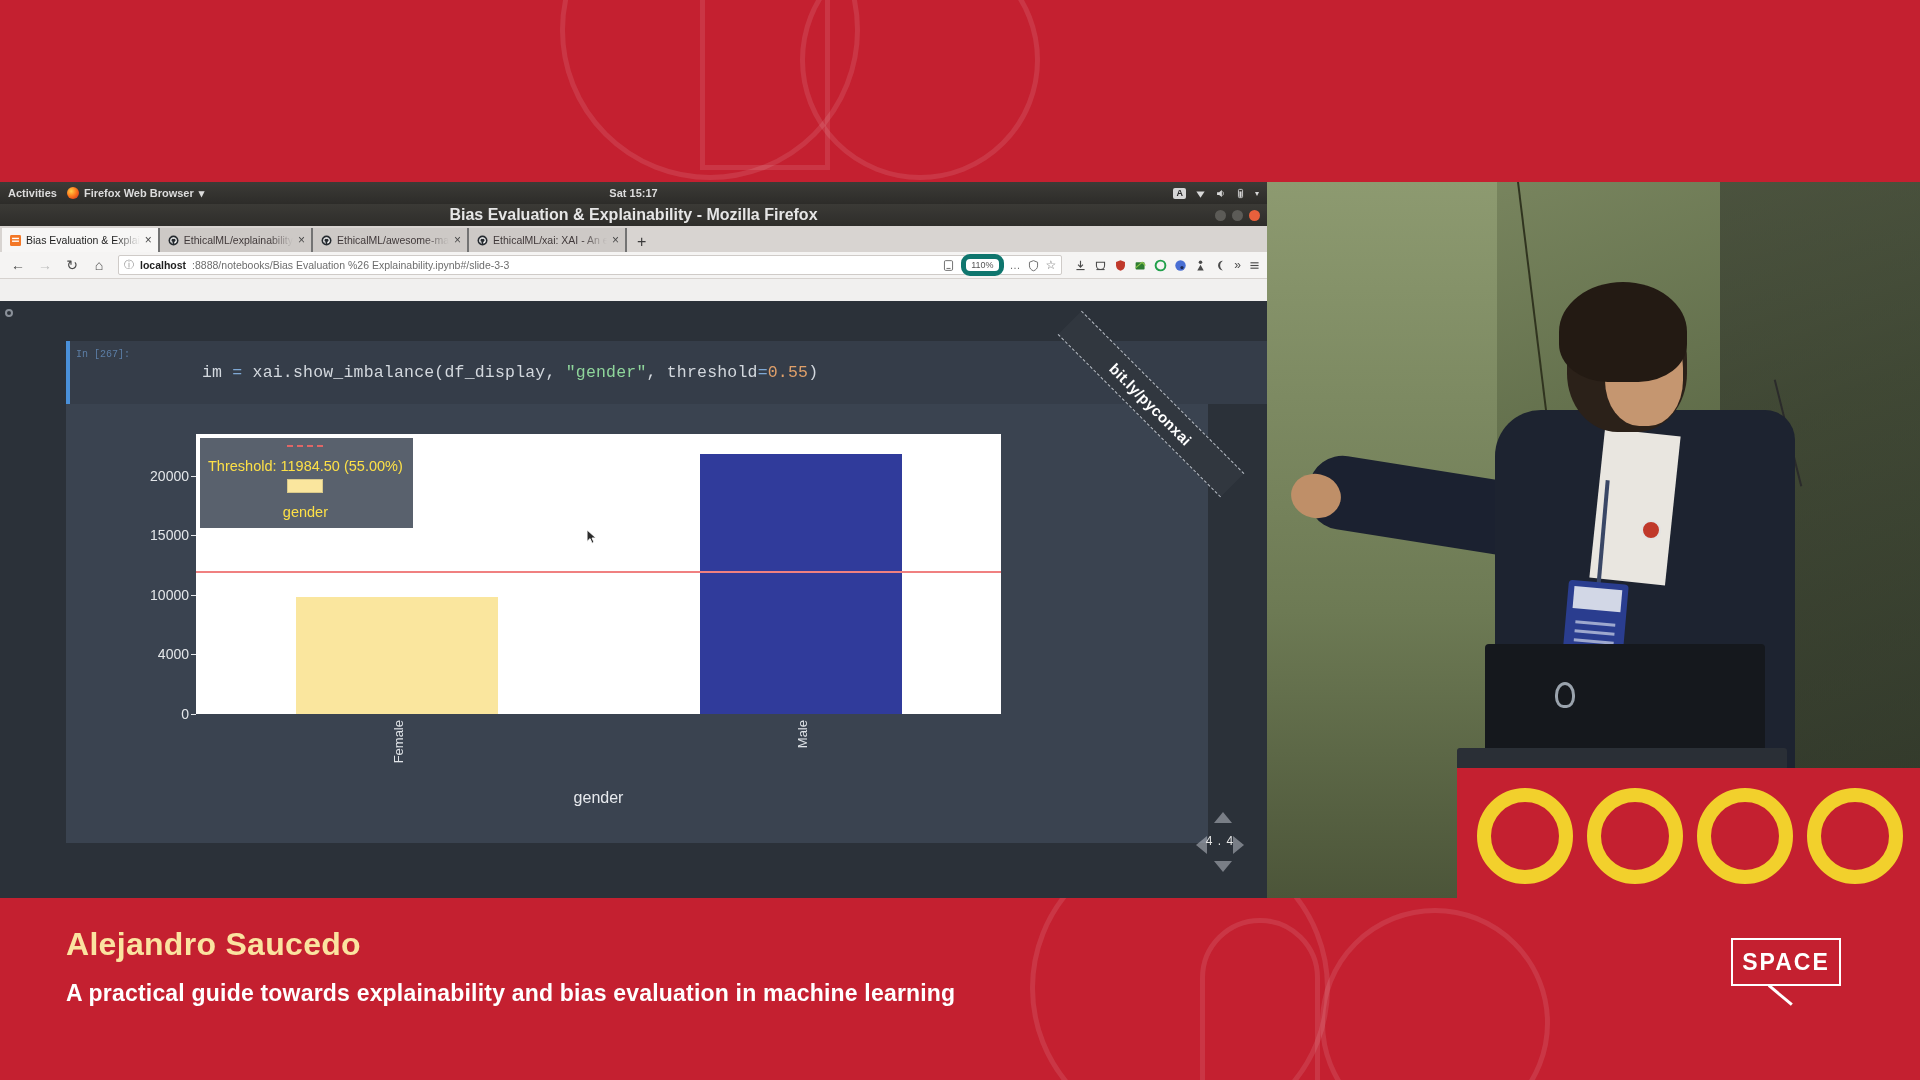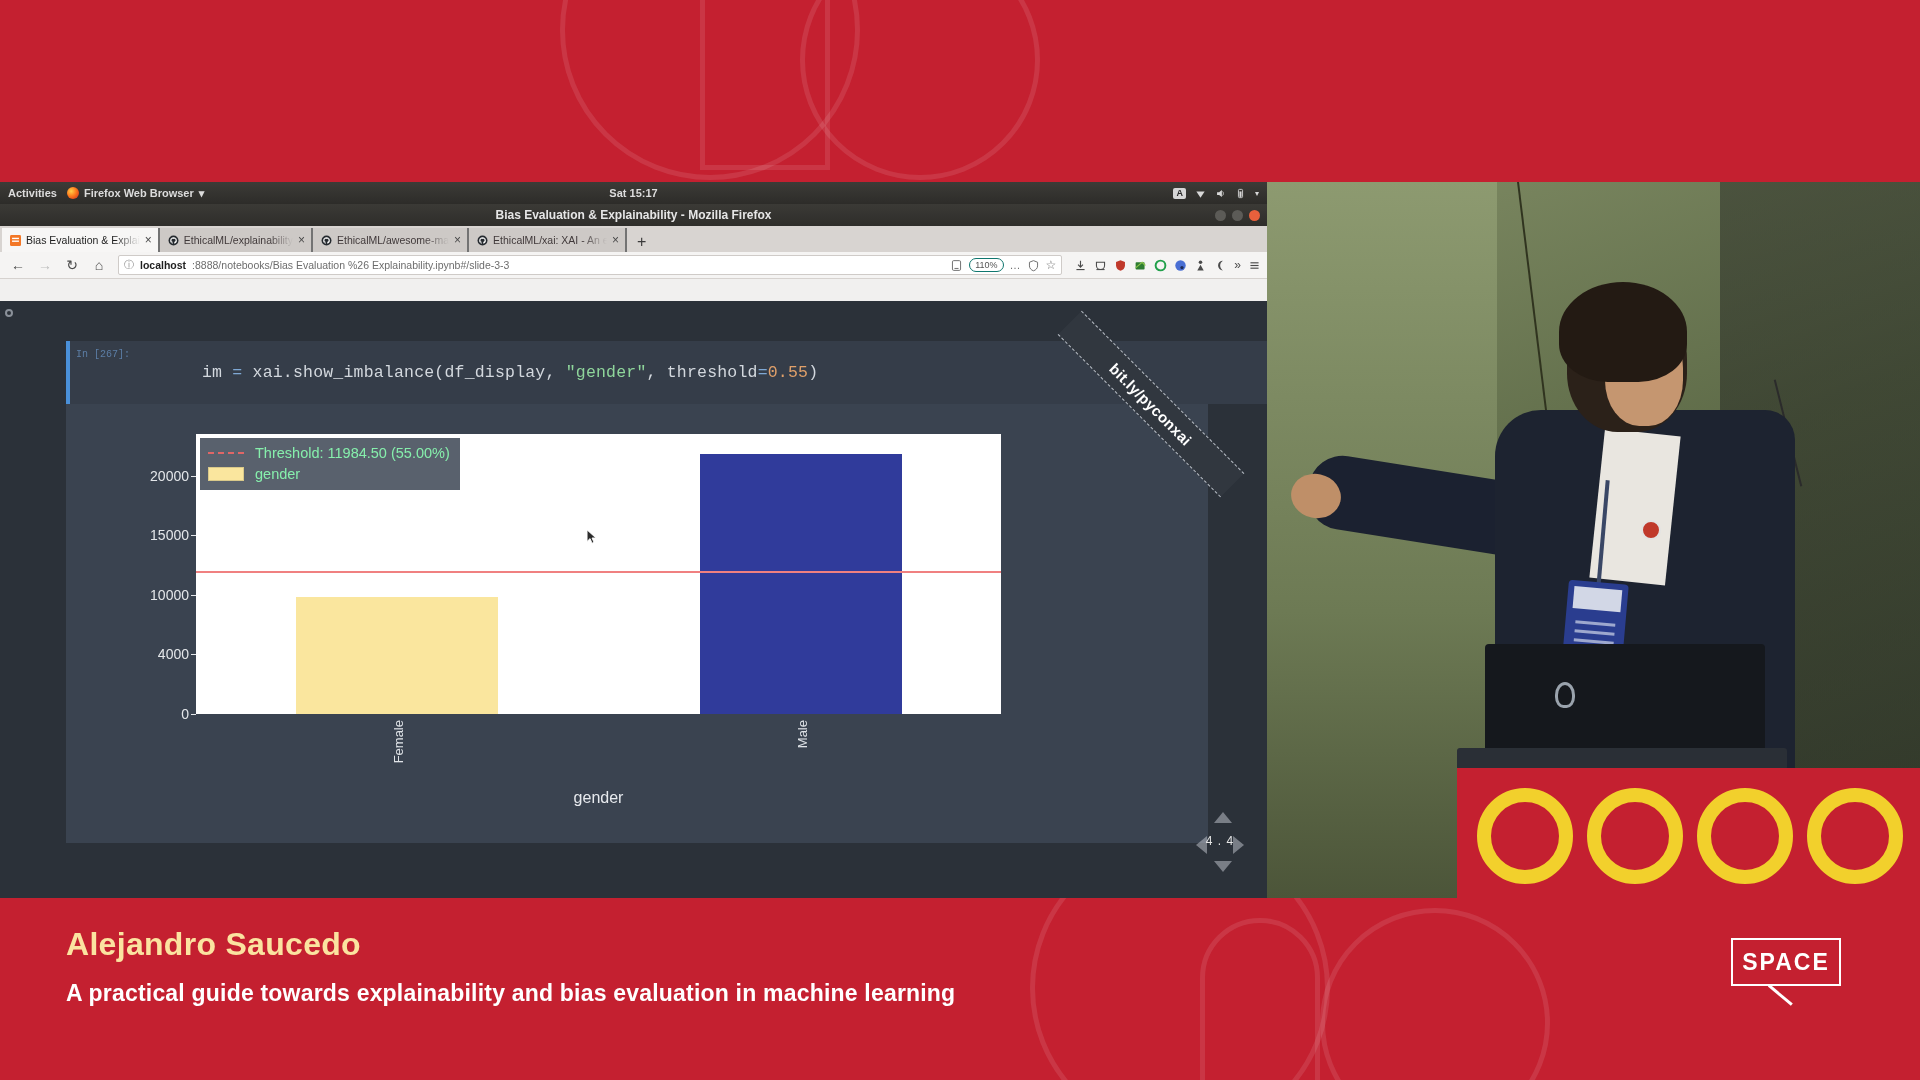--- a/index.html
+++ b/index.html
@@ -31,21 +31,21 @@
   #gnome-panel .clock { position: absolute; left: 50%; transform: translateX(-50%); font-weight: bold; font-size: 11px; }
   #gnome-panel .tray { position: absolute; right: 8px; display: flex; align-items: center; gap: 9px; }
   .kbd-ind { background: #d6d6d6; color: #262626; font-size: 9px; font-weight: bold;
     padding: 1px 3px; border-radius: 2px; line-height: 1; }
   .tray-ico { width: 11px; height: 11px; fill: #d8d8d8; }
 
   
   #ff-window { position: absolute; left: 0; top: 22px; width: 1267px; height: 694px; background: #f1f0ef; }
   #ff-titlebar {
     height: 22px; background: linear-gradient(180deg,#3b3a36 0%,#2e2d2a 100%);
-    color: #e6e6e6; font-size: 12px; font-weight: bold;
+    color: #e6e6e6; font-size: 16px; font-weight: bold;
     display: flex; align-items: center; justify-content: center; position: relative;
   }
   .win-btns { position: absolute; right: 7px; display: flex; gap: 6px; align-items: center; }
   .win-btn { width: 11px; height: 11px; border-radius: 50%; background: #5c5b57; }
   .win-btn.close { background: #e8603c; }
 
   #ff-tabbar { height: 26px; background: #d8d4d1; display: flex; align-items: flex-end; padding-left: 2px; }
   .tab {
     height: 24px; display: flex; align-items: center; gap: 5px;
     padding: 0 6px 0 8px; font-size: 10.5px; color: #40393a;
@@ -63,21 +63,21 @@
     display: flex; align-items: center; gap: 3px; padding: 0 6px; }
   .nav-ico { width: 24px; height: 22px; display: flex; align-items: center; justify-content: center;
     color: #4a4a4a; font-size: 14px; }
   .nav-ico.dim { color: #bdbdbd; }
   #urlbar { flex: 1 1 auto; height: 20px; background: #ffffff; border: 1px solid #cfcbc8;
     border-radius: 2px; display: flex; align-items: center; gap: 6px; padding: 0 5px;
     font-size: 10.5px; color: #6d6d6d; margin: 0 4px; }
   #urlbar .host { color: #1f1f1f; font-weight: bold; }
   #urlbar .info { color: #888; font-size: 10px; }
   .url-right { margin-left: auto; display: flex; align-items: center; gap: 6px; }
-  .zoompill { border: 1px solid #0f766e; border-radius: 9px; font-size: 9px; color: #555;
+  .zoompill { border: 5px solid #0f766e; border-radius: 9px; font-size: 9px; color: #555;
     padding: 0 5px; line-height: 12px; }
   .ext-ico { width: 13px; height: 13px; }
   .toolbar-right { display: flex; align-items: center; gap: 7px; padding-left: 5px; }
 
   
   #nb { position: absolute; left: 0; top: 97px; width: 1267px; height: 597px; background: #2b3139; }
   #nb-dot { position: absolute; left: 5px; top: 8px; width: 8px; height: 8px; border-radius: 50%;
     border: 2px solid #8a9099; }
   #slide { position: absolute; left: 66px; top: 40px; width: 1142px; height: 502px;
     background: #3a4350; border-left: 0; }
@@ -97,21 +97,21 @@
   #plot { position: relative; width: 805px; height: 280px; background: #ffffff; }
   .ytick { position: absolute; right: 100%; margin-right: 7px; transform: translateY(-50%);
     font-size: 14px; color: #e4e7ea; white-space: nowrap; }
   .ytickmark { position: absolute; right: 100%; width: 5px; height: 1px; background: #e4e7ea; }
   .bar { position: absolute; bottom: 0; }
   .bar.female { background: #fae69e; }
   .bar.male { background: #303b9b; }
   #threshold-line { position: absolute; left: 0; width: 100%; height: 2px; background: #f08080; }
   #legend { position: absolute; left: 4px; top: 4px; background: #59616d;
     padding: 7px 10px 8px 8px; display: flex; flex-direction: column; gap: 5px; }
-  .legend-row { display: flex; align-items: center; gap: 11px; font-size: 14.5px; color: #86efac; }
+  .legend-row { display: flex; align-items: center; gap: 11px; font-size: 14.5px; color: #fde047; flex-direction: column; }
   .lg-line { width: 36px; height: 0; border-top: 2px dashed #e06666; }
   .lg-swatch { width: 36px; height: 14px; background: #fae69e; border: 1px solid #d9c98a; }
   .xtick { position: absolute; top: 286px; font-size: 13px; color: #dfe3e7;
     writing-mode: vertical-rl; transform: rotate(180deg); }
   #xlabel { position: absolute; top: 355px; width: 805px; text-align: center;
     font-size: 16px; color: #e7eaee; }
   #cursor { position: absolute; left: 390px; top: 95px; width: 11px; height: 16px; }
 
   
   #ribbon { position: absolute; right: -58px; top: 46px; width: 230px; height: 34px;

